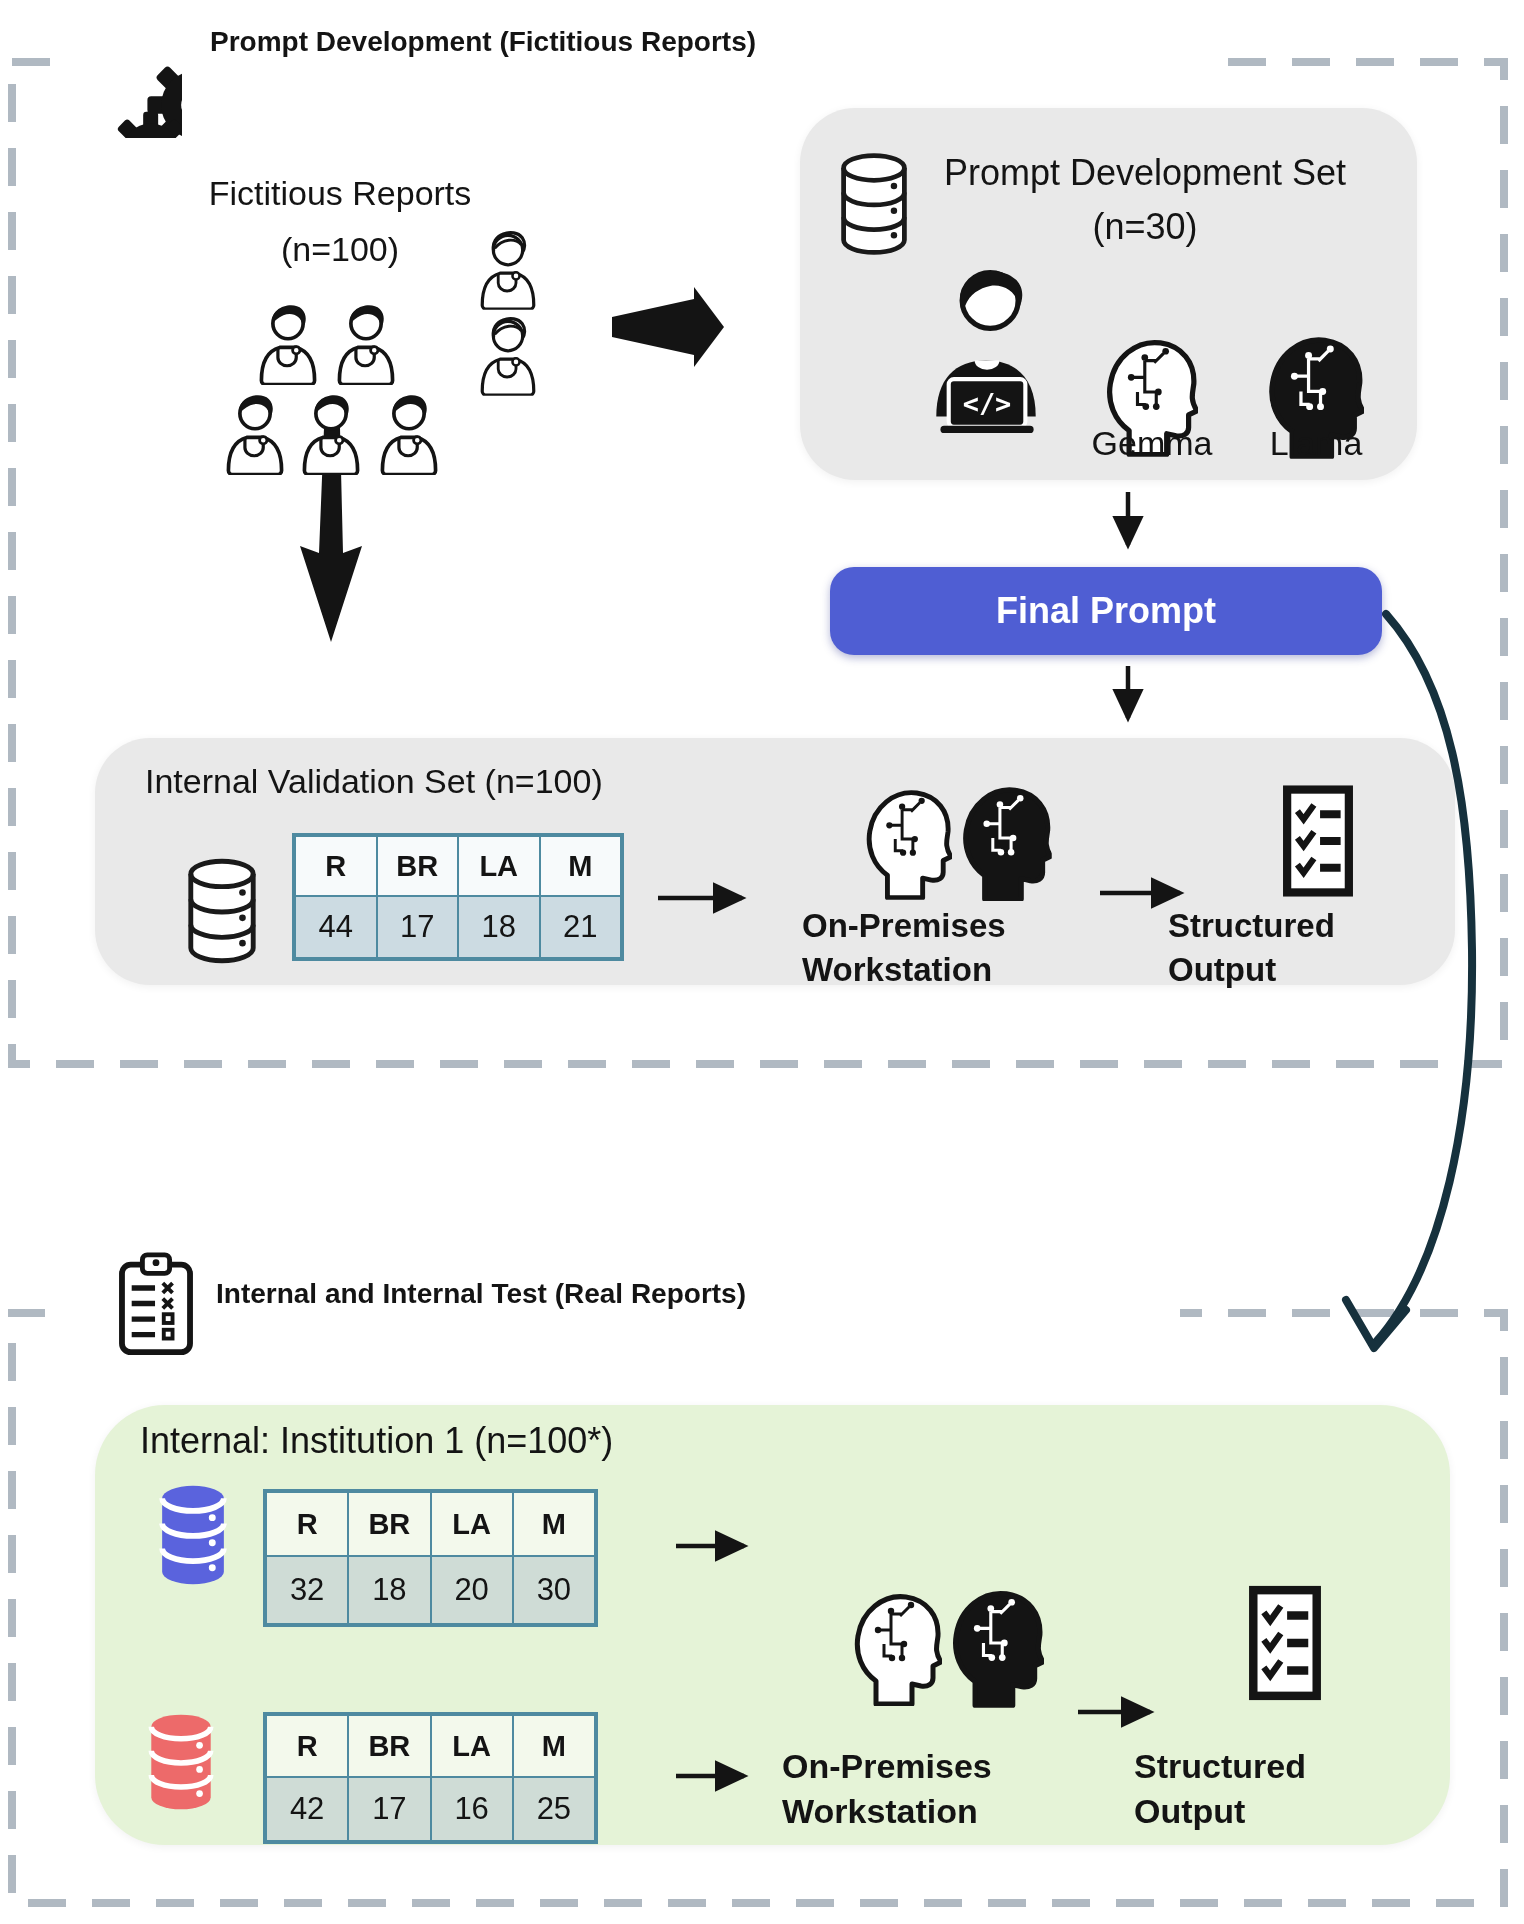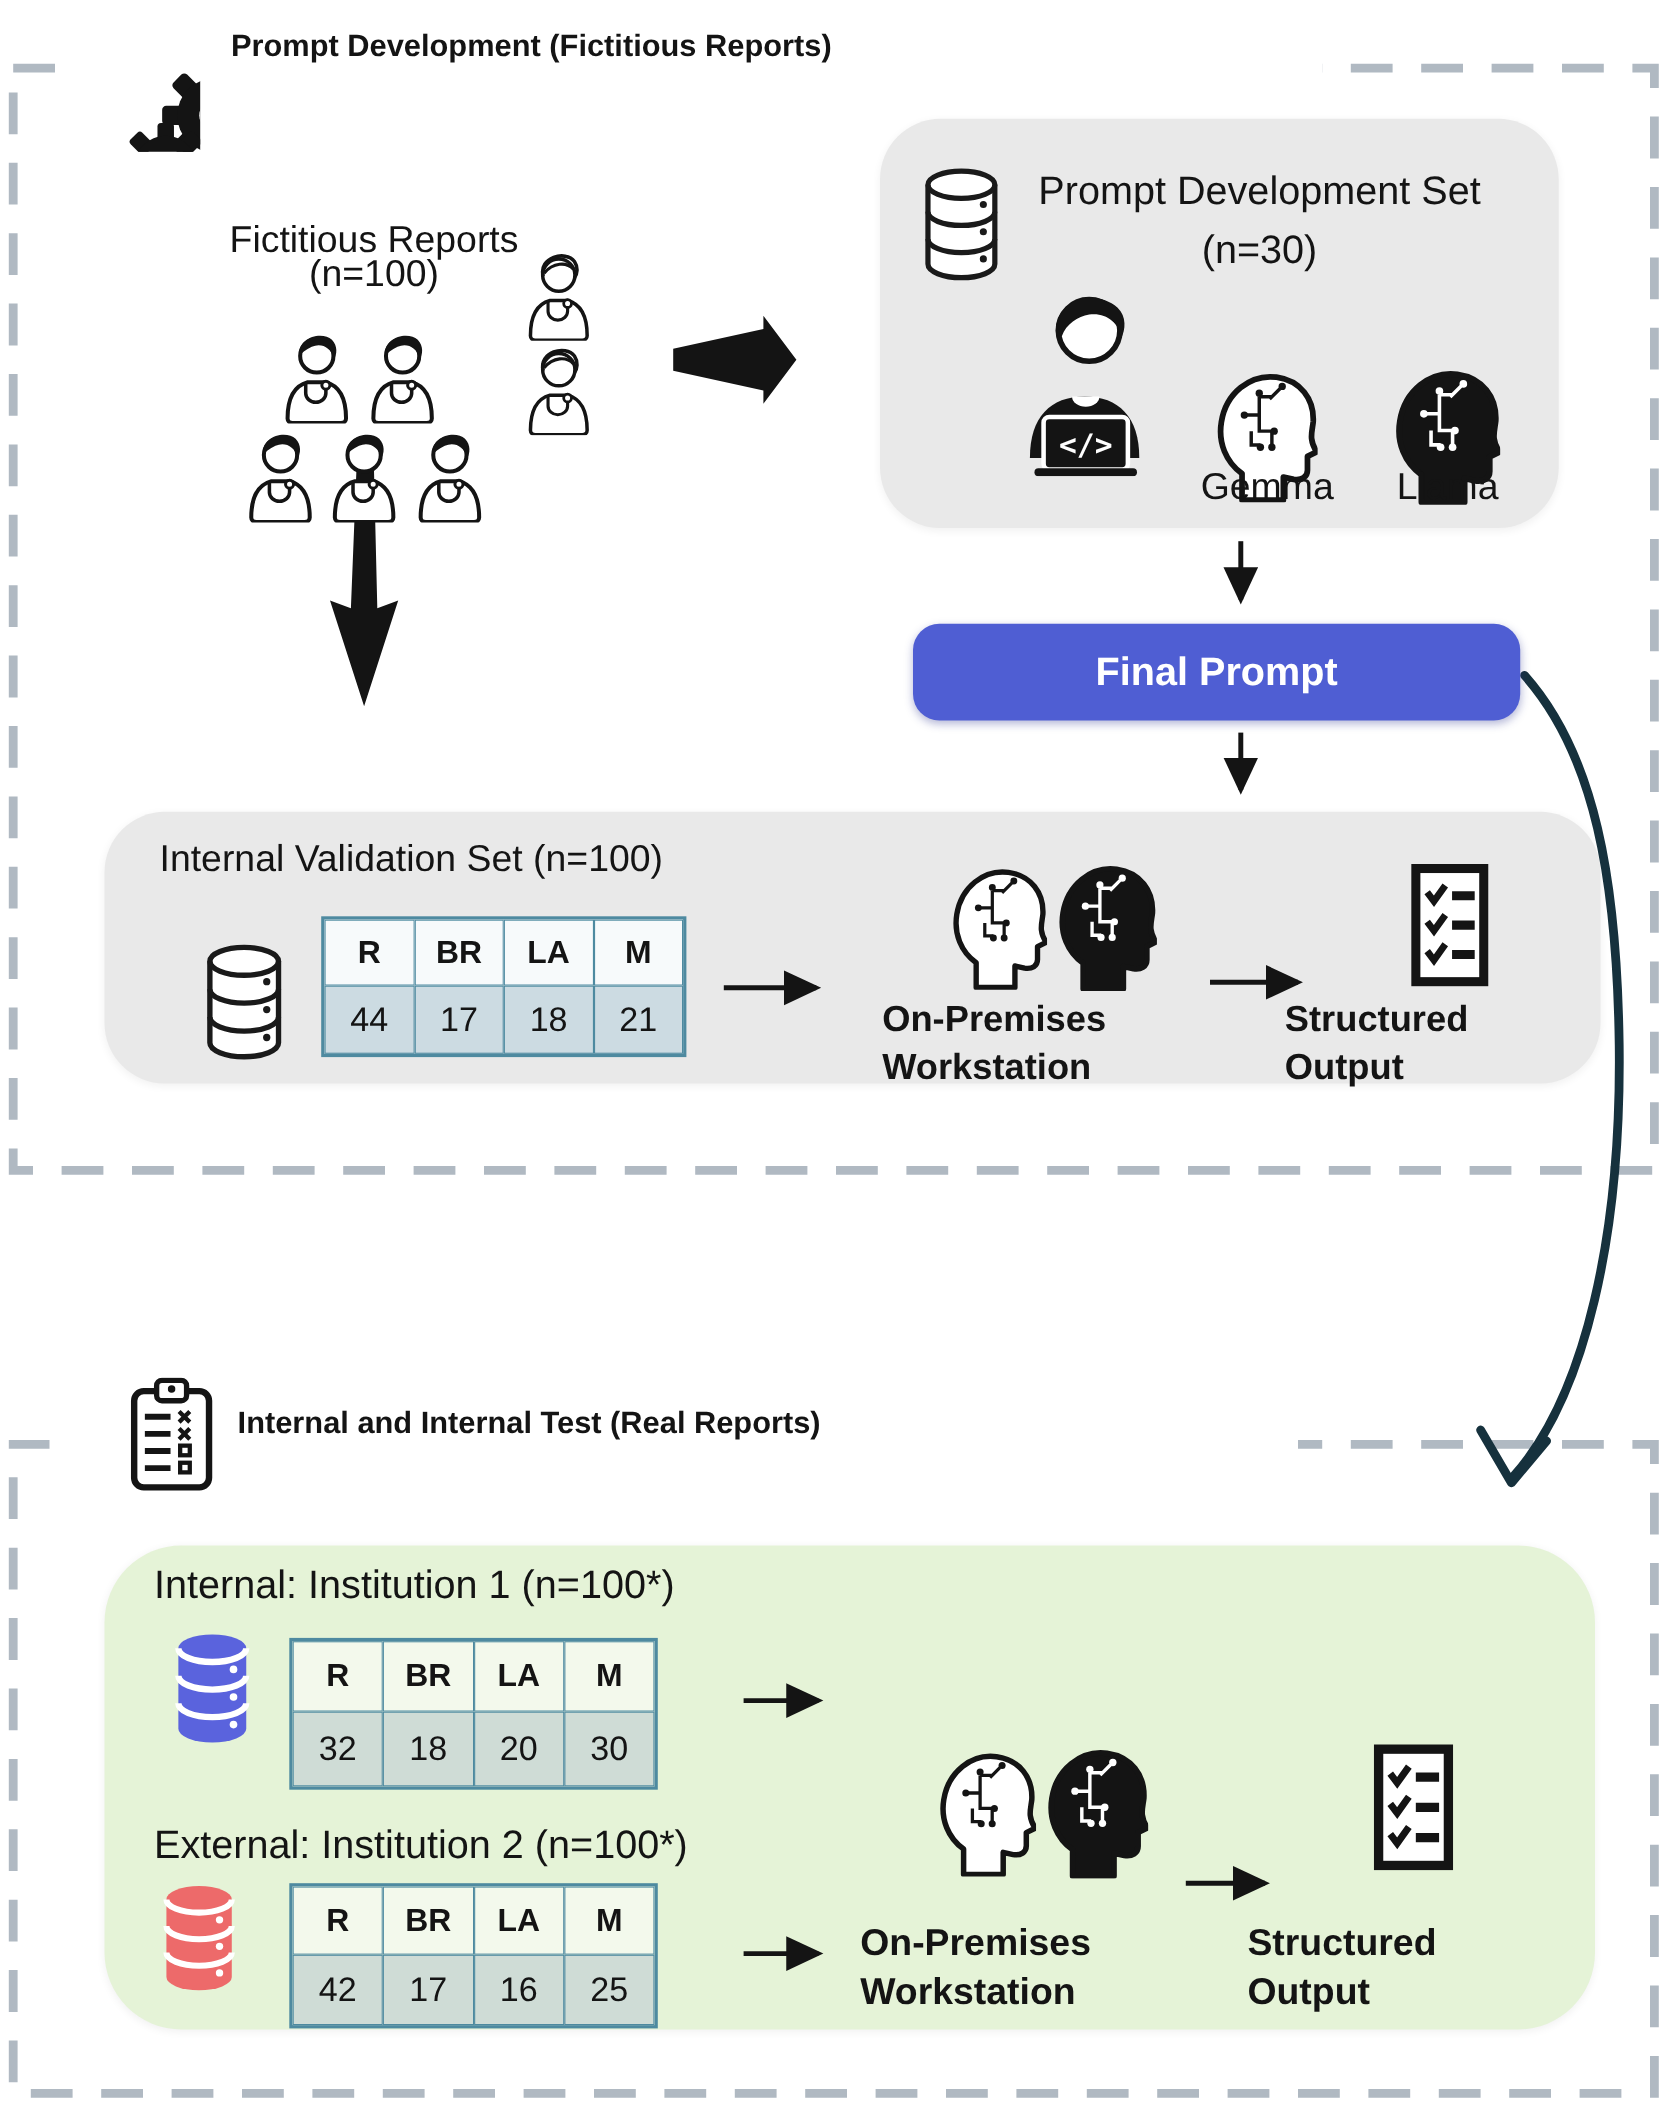--- a/index.html
+++ b/index.html
@@ -213,21 +213,21 @@
   <div class="patch" style="left:45px;top:1285px;width:1135px;height:50px;"></div>
 
   <div class="icon" style="left:80px;top:4px;width:102px;height:134px;">
     <svg viewBox="0 0 110 140">
       <use href="#sym-gear" transform="translate(70,38) scale(0.98)"></use>
       <use href="#sym-gear" transform="translate(30,99) scale(0.84)"></use>
     </svg>
   </div>
   <div class="top h1" style="left:210px;top:26px;">Prompt Development (Fictitious Reports)</div>
 
-  <div class="top lbl" style="left:180px;top:199px;width:320px;">Fictitious Reports</div>
+  <div class="top lbl" style="left:180px;top:174px;width:320px;">Fictitious Reports</div>
   <div class="top lbl" style="left:180px;top:230px;width:320px;">(n=100)</div>
 
   <div class="icon" style="left:255px;top:296px;width:66px;height:90px;">
       <svg viewBox="0 0 72 96">
         <use href="#sym-doc-filled"></use>
       </svg>
     </div>
   <div class="icon" style="left:333px;top:296px;width:66px;height:90px;">
       <svg viewBox="0 0 72 96">
         <use href="#sym-doc-filled"></use>
@@ -345,21 +345,20 @@
     <div class="cell th">R</div>
     <div class="cell th">BR</div>
     <div class="cell th">LA</div>
     <div class="cell th">M</div>
     <div class="cell td">32</div>
     <div class="cell td">18</div>
     <div class="cell td">20</div>
     <div class="cell td">30</div>
   </div>
 
-  <div class="top subttl" style="left:140px;top:1656px;text-align:left;">External: Institution 2 (n=100*)</div>
   <div class="icon" style="left:140px;top:1710px;width:82px;height:104px;color:#ed6a6a;">
       <svg viewBox="0 0 80 112">
         <use href="#sym-db-solid"></use>
       </svg>
     </div>
   <div class="dtable tv" style="left:263px;top:1712px;width:335px;height:132px;grid-template-rows:62px 64px;">
     <div class="cell th">R</div>
     <div class="cell th">BR</div>
     <div class="cell th">LA</div>
     <div class="cell th">M</div>

